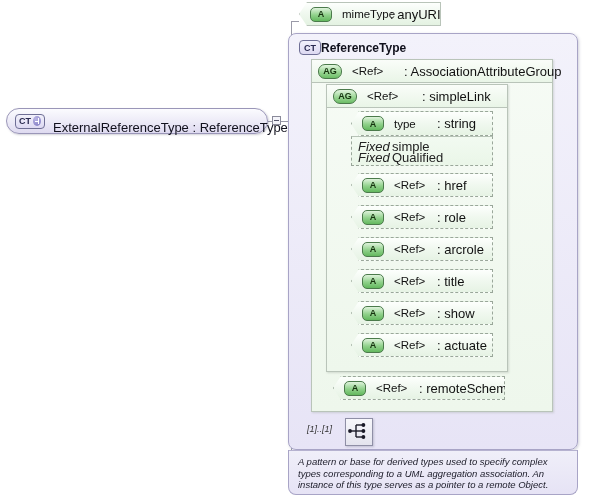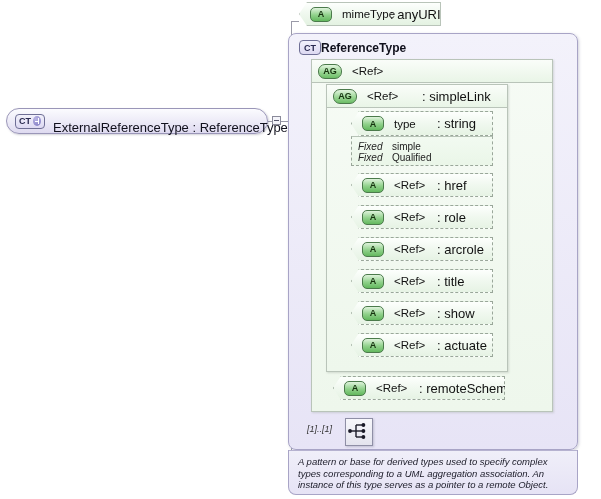--- a/index.html
+++ b/index.html
@@ -121,21 +121,21 @@
     border:1px solid #6f6f96;border-radius:4px;
     background:linear-gradient(180deg,#f2f1fb 0%,#ddd9f2 100%);
     color:#2a2a50;font-size:9px;
   }
   .ct-title{font-size:12px;color:#10101c;font-weight:600;}
 
   
   .ff-box{
     position:absolute;box-sizing:border-box;
     border-top:1px solid #b7c4b7;
-    font-size:10px;color:#333;line-height:10px;text-decoration:underline;
+    font-size:13px;color:#333;line-height:10px;text-decoration:underline;
   }
   .ff-lbl{position:absolute;font-style:italic;color:#222;}
   .ff-val{position:absolute;color:#222;text-align:right;}
 
   
   .card{
     position:absolute;font-size:9px;font-style:italic;color:#333;
     white-space:nowrap;
   }
 
@@ -205,20 +205,21 @@
   <div class="ct-head">
     <span class="badge badge-ct2">CT</span>
     <span class="ct-title">ReferenceType</span>
   </div>
 </div>
 
 <div class="grp" style="left:311px;top:59px;width:242px;height:353px;">
   <div class="grp-head" style="left:-1px;top:-1px;width:242px;border:1px solid #b9c4b9;box-sizing:border-box;">
     <span class="badge badge-ag">AG</span>
     <span class="n-name">&lt;Ref&gt;</span>
+    <span class="n-type" style="left:92px;">: AssociationAttributeGroup</span>
   </div>
 </div>
 
 <div class="grp" style="left:326px;top:84px;width:182px;height:288px;">
   <div class="grp-head" style="left:-1px;top:-1px;width:182px;border:1px solid #b9c4b9;box-sizing:border-box;">
     <span class="badge badge-ag">AG</span>
     <span class="n-name">&lt;Ref&gt;</span>
     <span class="n-type" style="left:95px;">: simpleLink</span>
   </div>
 </div>

